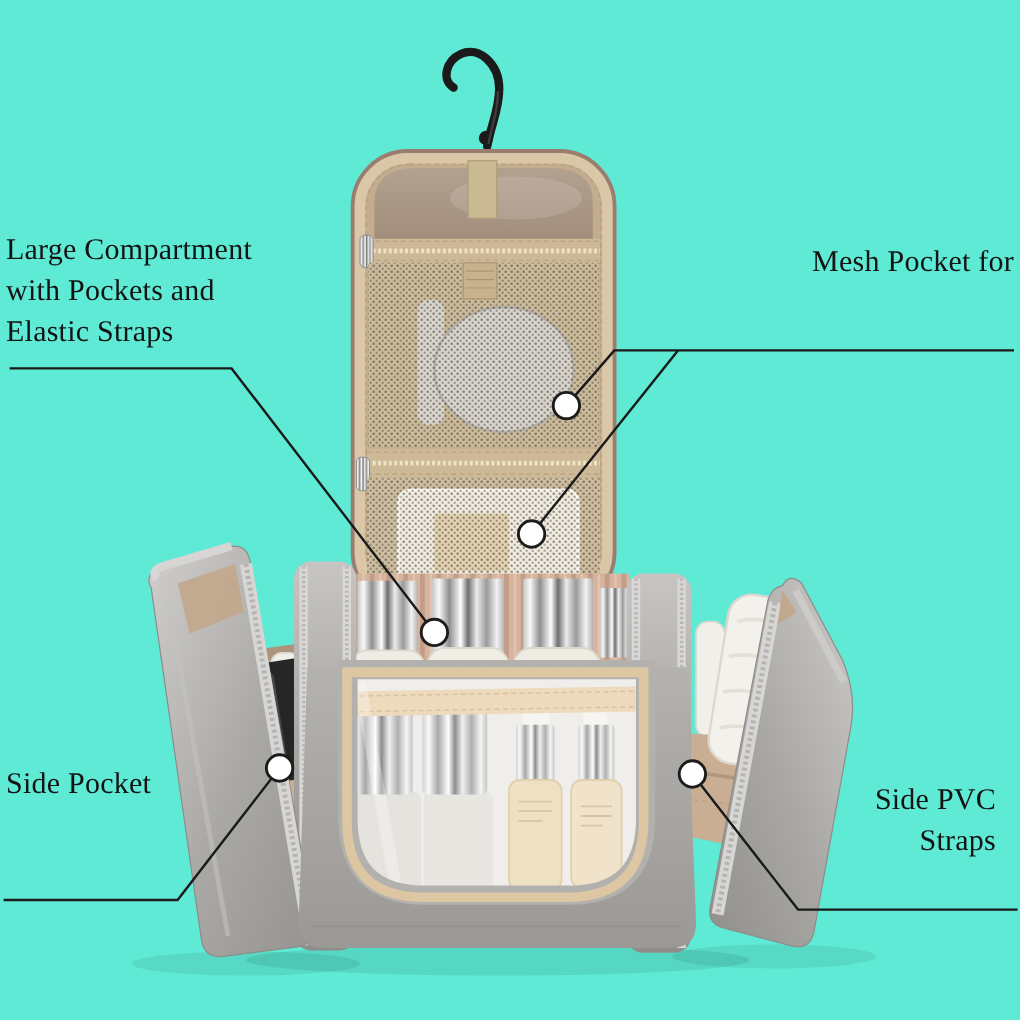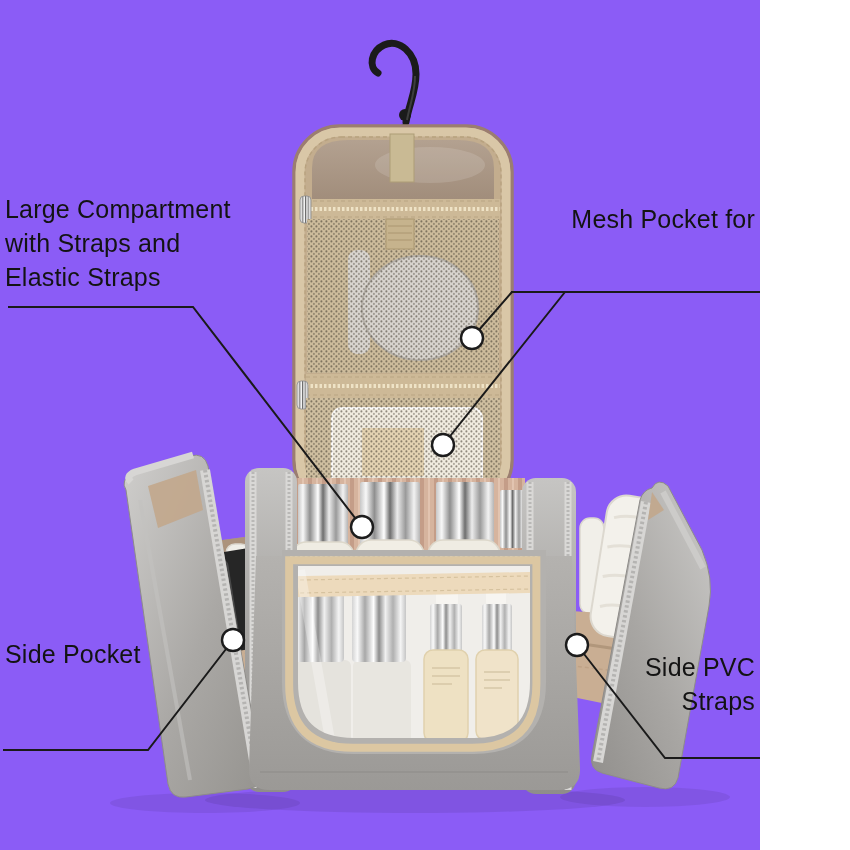--- a/index.html
+++ b/index.html
@@ -1,18 +1,18 @@
 <!DOCTYPE html>
 <html><head>
 <meta charset="utf-8">
 <style>
   html,body{margin:0;padding:0;background:#ffffff;}
   #stage{
-    position:relative;width:760px;height:850px;background:#8b5cf6;overflow:hidden;
-    font-family:Liberation Sans, sans-serif;
+    position:relative;width:850px;height:850px;background:#5eead4;overflow:hidden;
+    font-family:Liberation Serif, serif;
   }
   #scene-svg{position:absolute;left:0;top:0;}
   .callout-label{
     position:absolute;color:#131313;font-size:25px;line-height:34px;
     font-weight:400;letter-spacing:0.2px;white-space:nowrap;
   }
   .align-left{text-align:left;}
   .align-right{text-align:right;}
 </style>
 </head>
@@ -236,30 +236,30 @@
     <circle cx="362" cy="527" r="11" fill="#ffffff" stroke="#1c1c1c" stroke-width="2.4"></circle>
     <circle cx="472" cy="338" r="11" fill="#ffffff" stroke="#1c1c1c" stroke-width="2.4"></circle>
     <circle cx="443" cy="445" r="11" fill="#ffffff" stroke="#1c1c1c" stroke-width="2.4"></circle>
     <circle cx="233" cy="640" r="11" fill="#ffffff" stroke="#1c1c1c" stroke-width="2.4"></circle>
     <circle cx="577" cy="645" r="11" fill="#ffffff" stroke="#1c1c1c" stroke-width="2.4"></circle>
   </g>
 </svg>
 
   <div class="callout-label align-left" style="left:5px;top:192px;">
     <div>Large Compartment</div>
-    <div>with Straps and</div>
+    <div>with Pockets and</div>
     <div>Elastic Straps</div>
   </div>
 
   <div class="callout-label align-right" style="right:5px;top:202px;">
     <div>Mesh Pocket for</div>
   </div>
 
   <div class="callout-label align-left" style="left:5px;top:637px;text-align:right;">
     <div>Side Pocket</div>
   </div>
 
-  <div class="callout-label align-right" style="right:5px;top:650px;">
+  <div class="callout-label align-right" style="right:20px;top:650px;">
     <div>Side PVC</div>
     <div>Straps</div>
   </div>
 
 </div>
 
 </body></html>

